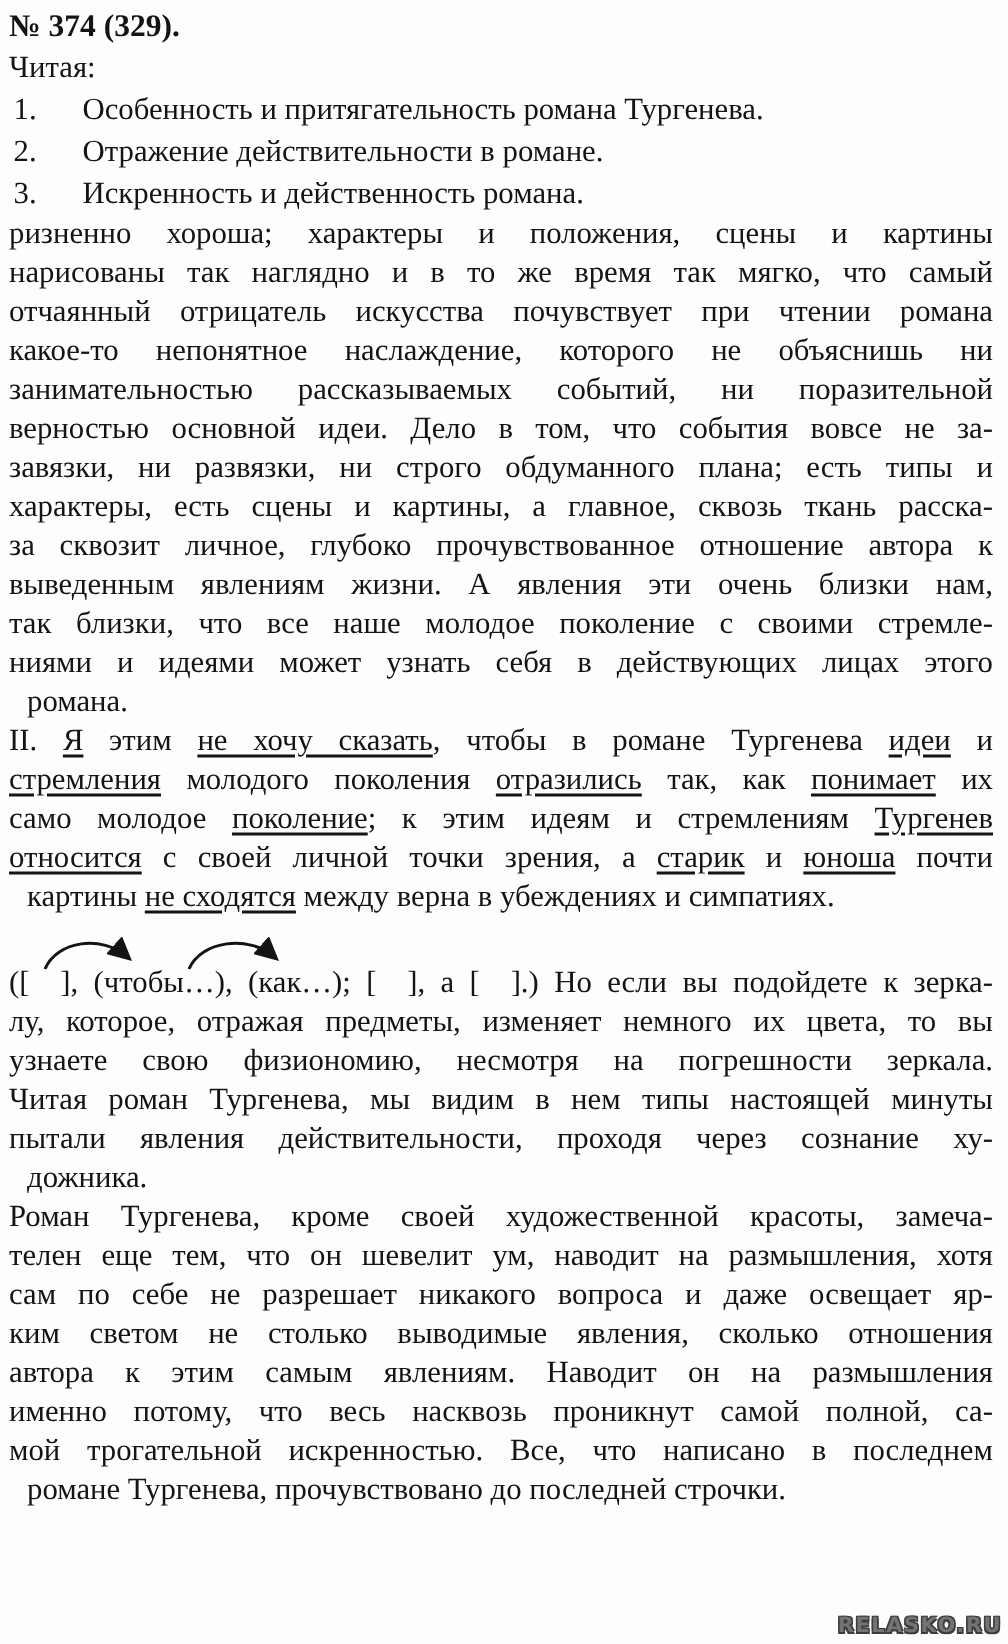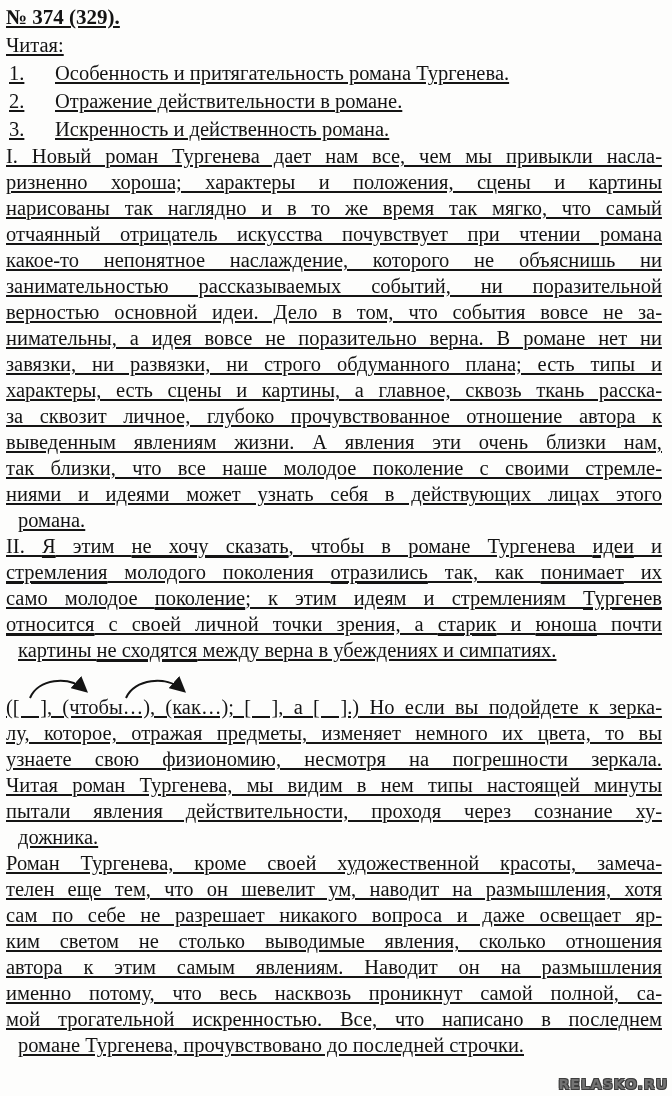--- a/index.html
+++ b/index.html
@@ -9,21 +9,20 @@
     font-family:"Liberation Serif", serif;
     color:#141414;
     overflow:hidden;
   }
   .page{
     position:relative;
     box-sizing:border-box;
     width:672px;height:1096px;
     padding:3px 10px 0 6px;
     overflow:hidden;
-    text-decoration:underline;
   }
   .heading{
     font-weight:bold;
     font-size:21px;
     line-height:28px;
     text-align:left;
   }
   .simple-line{
     font-size:20.5px;
     line-height:28px;
@@ -95,28 +94,26 @@
         <span class="plan-num">2.</span>
         <span>Отражение действительности в романе.</span>
       </div>
       <div class="plan-row">
         <span class="plan-num">3.</span>
         <span>Искренность и действенность романа.</span>
       </div>
     </div>
 
   <div id="paragraph-1">
-      <div class="tline">I. Новый роман Тургенева дает нам все, чем мы привыкли насла-</div>
       <div class="tline">ризненно хороша; характеры и положения, сцены и картины</div>
       <div class="tline">нарисованы так наглядно и в то же время так мягко, что самый</div>
       <div class="tline">отчаянный отрицатель искусства почувствует при чтении романа</div>
       <div class="tline">какое-то непонятное наслаждение, которого не объяснишь ни</div>
       <div class="tline">занимательностью рассказываемых событий, ни поразительной</div>
       <div class="tline">верностью основной идеи. Дело в том, что события вовсе не за-</div>
-      <div class="tline">нимательны, а идея вовсе не поразительно верна. В романе нет ни</div>
       <div class="tline">завязки, ни развязки, ни строго обдуманного плана; есть типы и</div>
       <div class="tline">характеры, есть сцены и картины, а главное, сквозь ткань расска-</div>
       <div class="tline">за сквозит личное, глубоко прочувствованное отношение автора к</div>
       <div class="tline">выведенным явлениям жизни. А явления эти очень близки нам,</div>
       <div class="tline">так близки, что все наше молодое поколение с своими стремле-</div>
       <div class="tline">ниями и идеями может узнать себя в действующих лицах этого</div>
       <div class="tline last">романа.</div>
     </div>
 
   <div id="paragraph-2">

